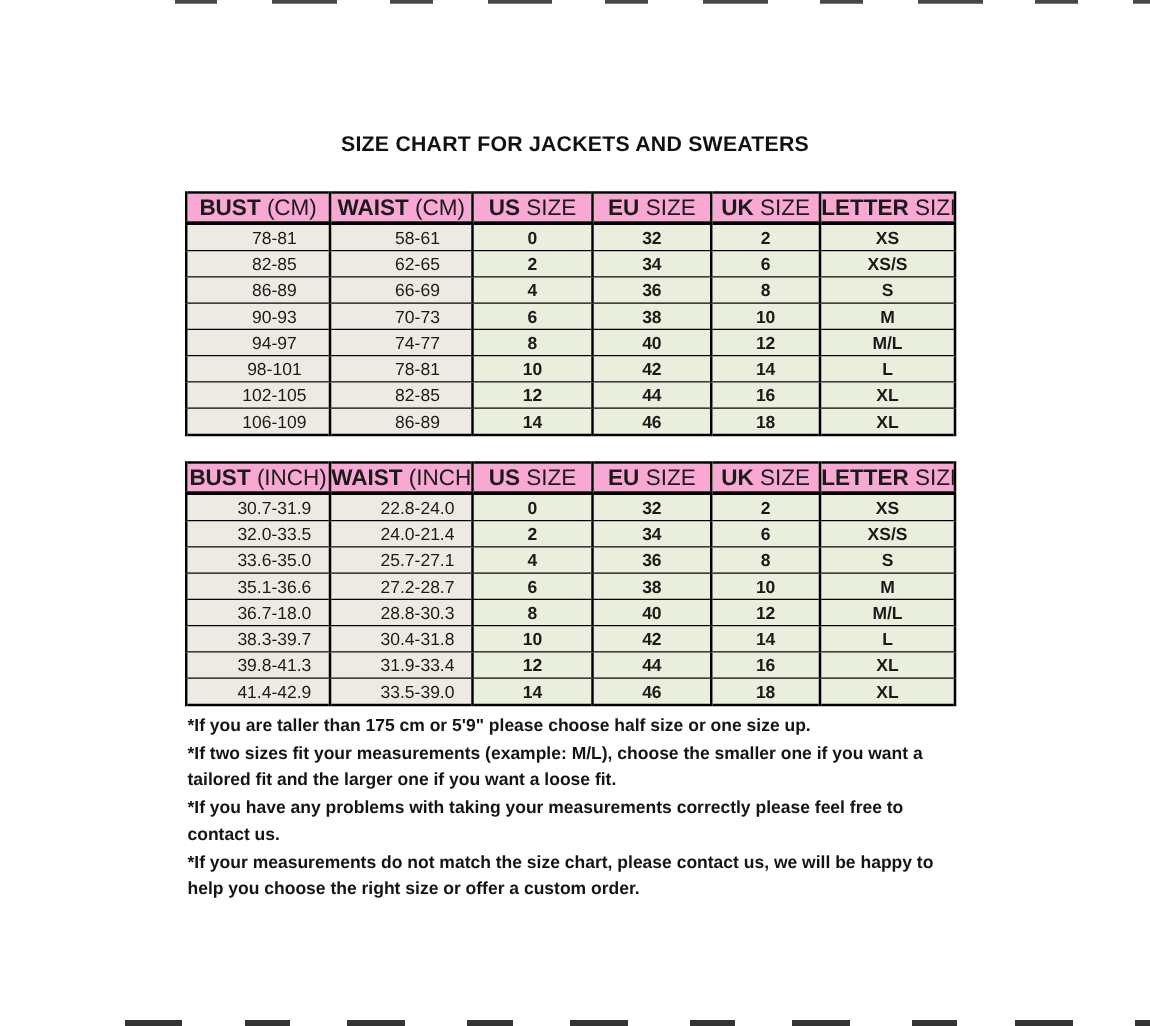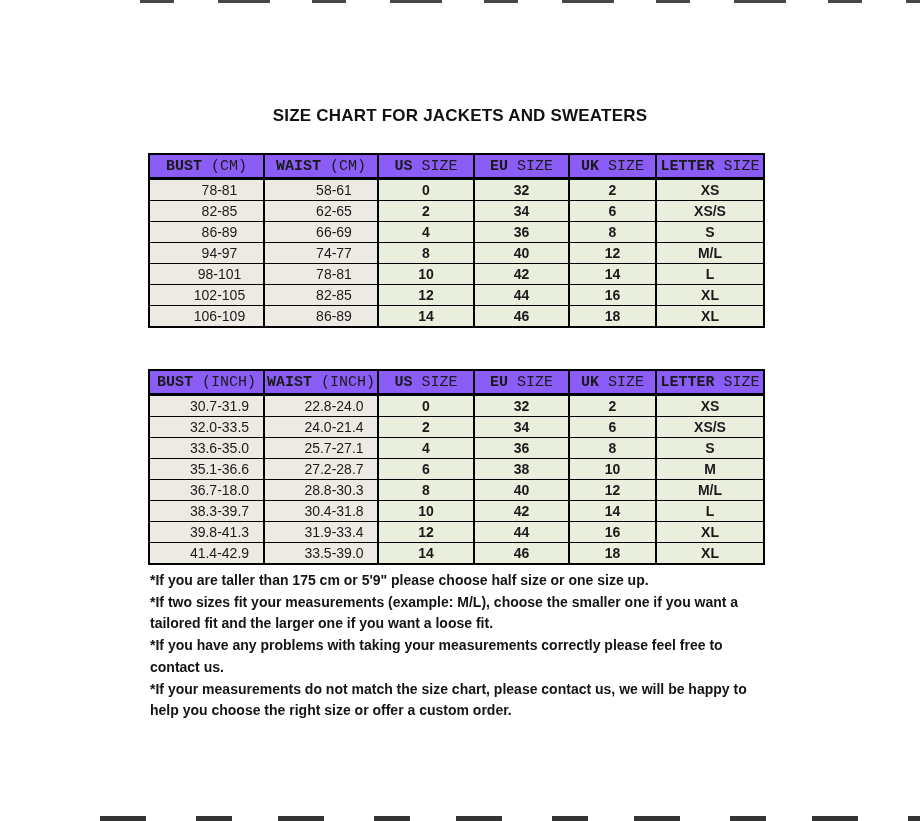--- a/index.html
+++ b/index.html
@@ -60,26 +60,25 @@
     border: 1px solid #000;
     border-left-width: 2px;
     border-right-width: 2px;
     text-align: center;
     vertical-align: middle;
     padding: 0;
     white-space: nowrap;
     overflow: hidden;
   }
   .size-table thead th {
-    background: #8b5cf6;
+    background: #f9a8d4;
     height: 22px;
-    font-size: 15px;
+    font-size: 18px;
     font-weight: 400;
     border-bottom: 3px solid #000;
-    font-family: Liberation Mono, monospace;
   }
   .size-table thead .hdr-strong { font-weight: 700; }
   .size-table tbody td {
     height: 20px;
     font-size: 14px;
   }
   td.measure { background: #eceae2; font-weight: 400; padding-left: 26px; }
   td.size    { background: #e9efdc; font-weight: 700; }
 
   .notes {
@@ -137,20 +136,28 @@
       </tr>
       <tr>
         <td class="measure">86-89</td>
         <td class="measure">66-69</td>
         <td class="size">4</td>
         <td class="size">36</td>
         <td class="size">8</td>
         <td class="size">S</td>
       </tr>
       <tr>
+        <td class="measure">90-93</td>
+        <td class="measure">70-73</td>
+        <td class="size">6</td>
+        <td class="size">38</td>
+        <td class="size">10</td>
+        <td class="size">M</td>
+      </tr>
+      <tr>
         <td class="measure">94-97</td>
         <td class="measure">74-77</td>
         <td class="size">8</td>
         <td class="size">40</td>
         <td class="size">12</td>
         <td class="size">M/L</td>
       </tr>
       <tr>
         <td class="measure">98-101</td>
         <td class="measure">78-81</td>

